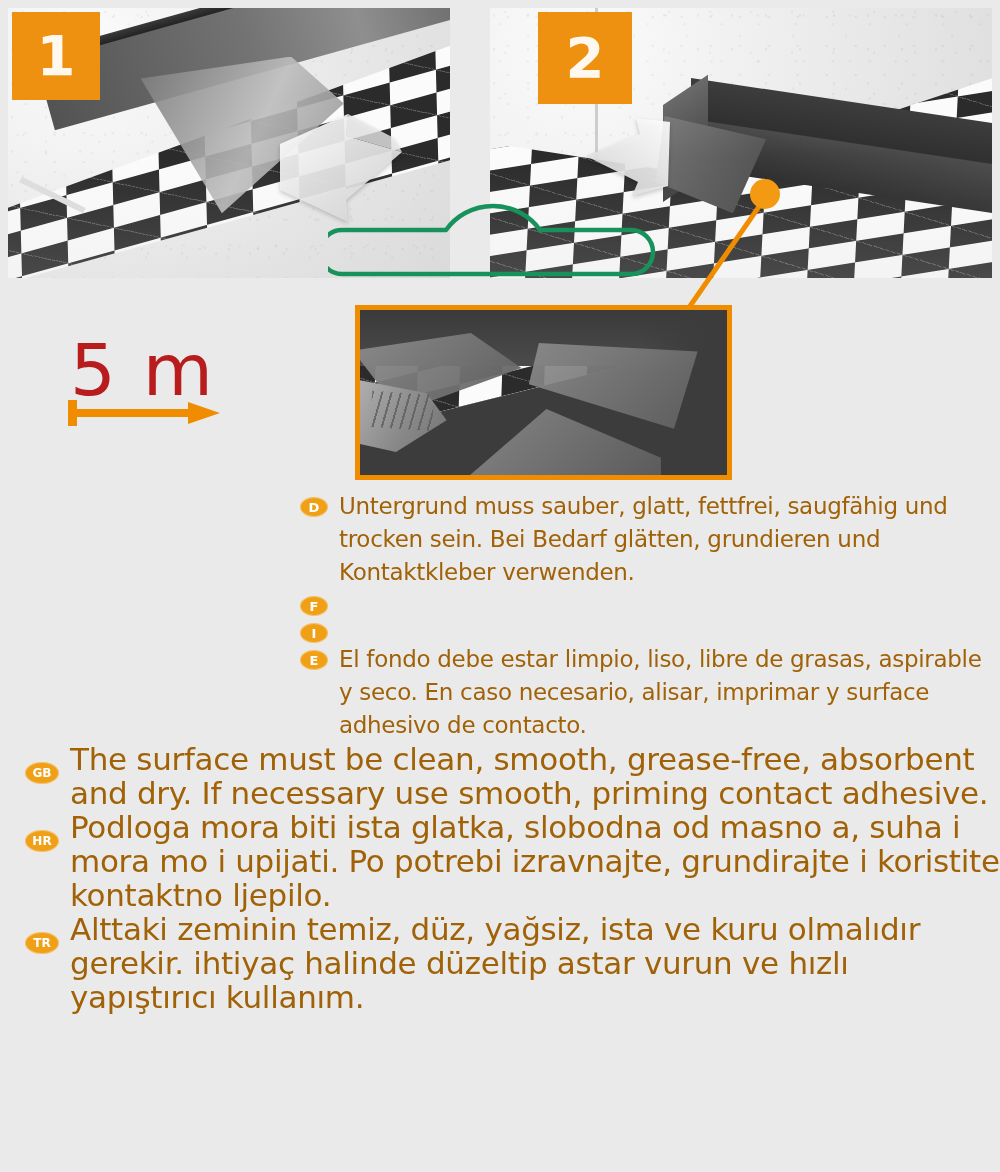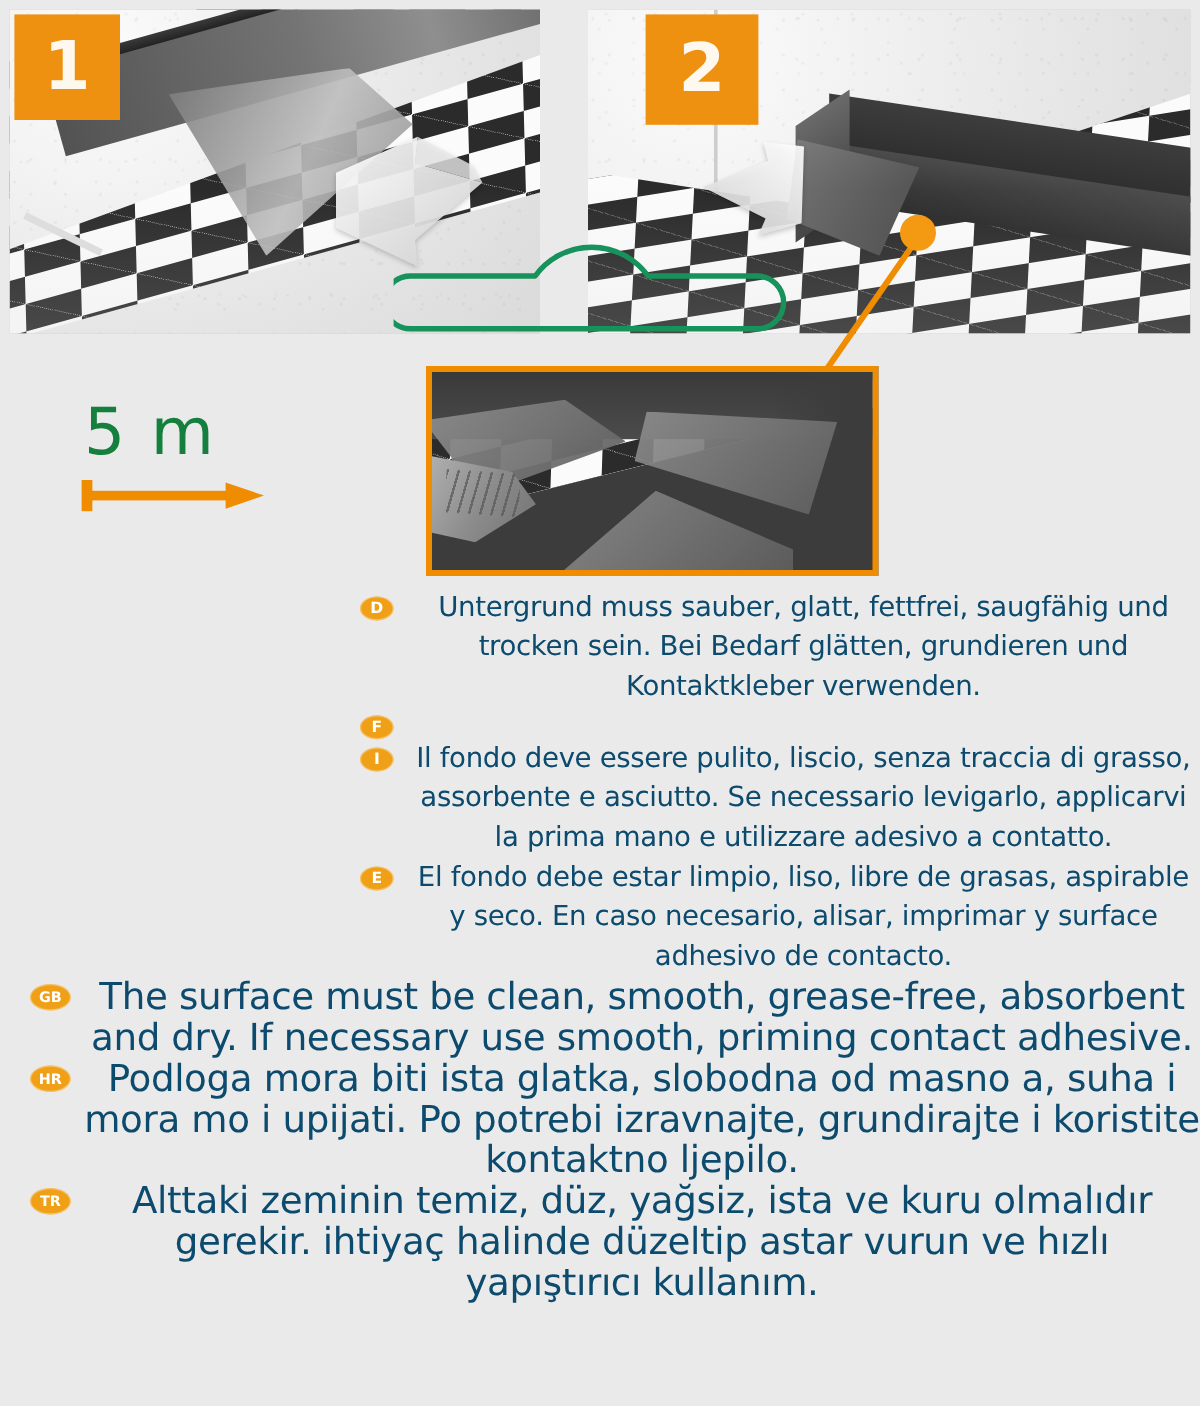--- a/index.html
+++ b/index.html
@@ -87,21 +87,21 @@
 
   
   .numbadge{position:absolute;display:flex;align-items:center;justify-content:center;
     color:#fff8ee;font-size:56px;font-weight:700;line-height:1;
     font-family:"DejaVu Sans", sans-serif;}
 
   
   .greenshape{position:absolute;left:328px;top:150px;width:332px;height:138px;}
 
   
-  .fivem{position:absolute;left:70px;top:328px;font-size:54px;color:#15803d;
+  .fivem{position:absolute;left:70px;top:328px;font-size:72px;color:#b91c1c;
     letter-spacing:2px;font-family:"DejaVu Sans", sans-serif;font-weight:400;}
   .dimarrow{position:absolute;left:62px;top:392px;width:160px;height:40px;}
 
   
   .inset{position:absolute;left:355px;top:305px;width:377px;height:175px;
     border:5px solid #f08c00;background:#3c3c3c;overflow:hidden;box-sizing:border-box;}
   .inset .floor{top:8%;left:-30%;width:180%;height:160%;
     transform:rotate(-14deg) skewX(-16deg) scaleY(.5);transform-origin:0 0;
     background-size:88px 88px;background-position:0 0,44px 44px;}
   .inset-dark{position:absolute;left:0;top:0;width:100%;height:34%;
@@ -121,23 +121,23 @@
   
   .txtwrap{position:absolute;left:0;top:490px;width:1000px;}
   .row{display:flex;align-items:flex-start;margin-bottom:0;}
   .row.indent{padding-left:300px;}
   .row.full{padding-left:25px;}
   .badge{flex:0 0 auto;border-radius:50%;background:#f0a017;color:#fff;
     display:flex;align-items:center;justify-content:center;
     font-weight:700;font-family:"DejaVu Sans", sans-serif;
     box-shadow:inset 0 0 0 1px rgba(255,255,255,.35);}
   .badge.lang{width:28px;height:20px;font-size:13px;margin-top:7px;}
-  .badge.wide{width:34px;height:22px;font-size:12px;margin-top:6px;}
-  .ptext{color:#0c4a6e;font-size:23px;line-height:33px;padding-left:11px;
-    font-family:"DejaVu Sans", sans-serif;letter-spacing:-.3px;text-align:center;}
+  .badge.wide{width:34px;height:22px;font-size:12px;margin-top:20px;}
+  .ptext{color:#a16207;font-size:23px;line-height:33px;padding-left:11px;
+    font-family:"DejaVu Sans", sans-serif;letter-spacing:-.3px;}
   .row.full .ptext{font-size:31px;line-height:34px;}
 </style>
 </head>
 <body>
 
 <div class="stage">
 
   <div class="panel p1">
     <div class="wall"></div>
     <div style="position:absolute;inset:0;overflow:hidden;">
@@ -240,21 +240,20 @@
   <div class="txtwrap" id="instructions">
       <div class="row indent">
         <div class="badge lang">D</div>
         <div class="ptext">Untergrund muss sauber, glatt, fettfrei, saugfähig und trocken sein. Bei Bedarf glätten, grundieren und Kontaktkleber verwenden.</div>
       </div>
       <div class="row indent">
         <div class="badge lang">F</div>
       </div>
       <div class="row indent">
         <div class="badge lang">I</div>
-        <div class="ptext">Il fondo deve essere pulito, liscio, senza traccia di grasso, assorbente e asciutto. Se necessario levigarlo, applicarvi la prima mano e utilizzare adesivo a contatto.</div>
       </div>
       <div class="row indent">
         <div class="badge lang">E</div>
         <div class="ptext">El fondo debe estar limpio, liso, libre de grasas, aspirable y seco. En caso necesario, alisar, imprimar y surface adhesivo de contacto.</div>
       </div>
       <div class="row full">
         <div class="badge wide">GB</div>
         <div class="ptext">The surface must be clean, smooth, grease-free, absorbent and dry. If necessary use smooth, priming contact adhesive.</div>
       </div>
       <div class="row full">

